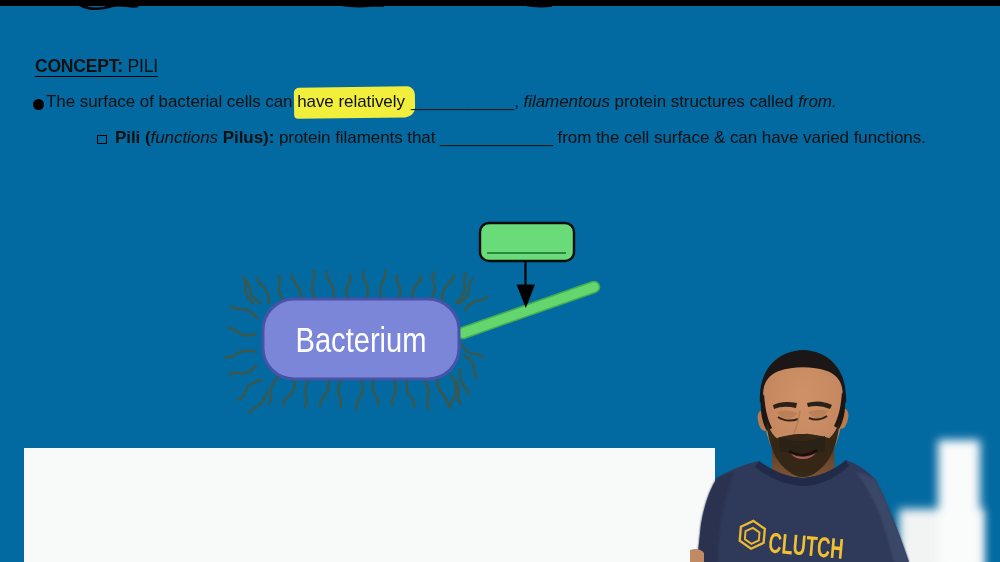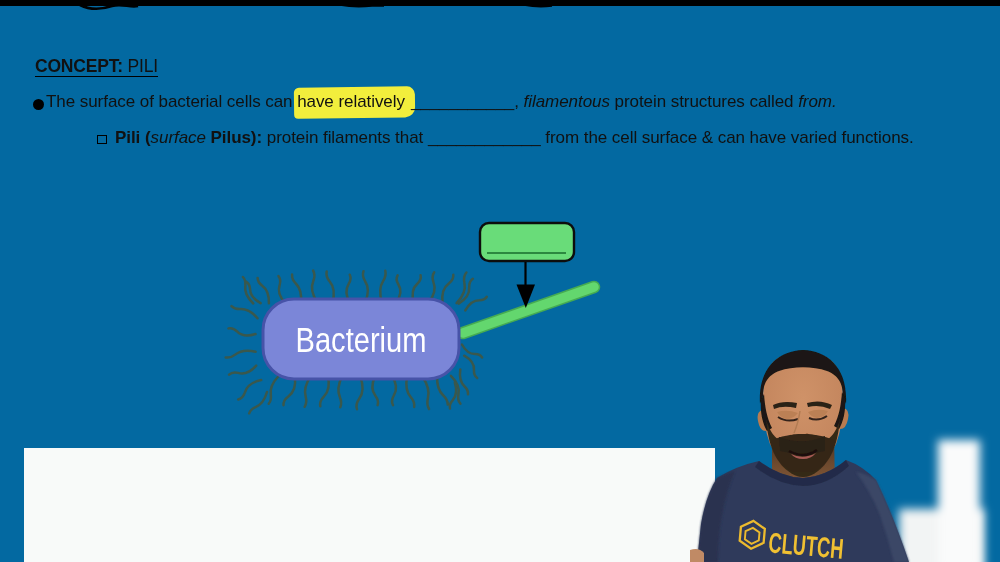--- a/index.html
+++ b/index.html
@@ -26,21 +26,21 @@
       <path d="M80,5 C90,10 100,10 112,6 C122,3 130,8 138,6" fill="none" stroke="#000" stroke-width="2.6"></path>
       <path d="M340,5 Q355,8 372,6 L384,6" fill="none" stroke="#000" stroke-width="1.6"></path>
       <path d="M524,5 Q538,8 552,6" fill="none" stroke="#000" stroke-width="1.6"></path>
     </svg>
   <div id="lowpanel"></div>
   <div id="hl"></div>
   <div id="concept" class="txt"><span class="inner"><span class="b">CONCEPT:</span> PILI</span></div>
   <div id="bull"></div>
     <div id="sqb"></div>
     <div id="line1" class="txt">The surface of bacterial cells can have relatively  ___________, <i>filamentous</i> protein structures called <i>from.</i></div>
-  <div id="line2" class="txt"><span class="b">Pili (</span><i>surface</i> <span class="b">Pilus):</span> protein filaments that ____________ from the cell surface &amp; can have varied functions.</div>
+  <div id="line2" class="txt"><span class="b">Pili (</span><i>functions</i> <span class="b">Pilus):</span> protein filaments that ____________ from the cell surface &amp; can have varied functions.</div>
 
   <svg id="diagram" style="position:absolute;left:200px;top:200px;" width="460" height="240" viewBox="200 200 460 240">
 
     <g id="flag" fill="none" stroke="#3a584c" stroke-width="2.5" stroke-linecap="round">
         <path d="M253.3,303.5 C247.1,297.6 244.5,291.2 245.3,285.9 Q246.0,280.2 242.9,277.0"></path>
         <path d="M268.9,303.3 C269.2,294.9 266.5,288.8 262.2,285.7 Q257.7,282.4 257.6,277.9"></path>
         <path d="M285.3,303.3 C279.5,296.9 277.8,290.4 279.6,285.1 Q281.3,279.6 278.5,276.1"></path>
         <path d="M300.8,303.3 C301.9,294.4 299.9,287.5 295.8,283.5 Q291.7,279.3 292.1,274.6"></path>
         <path d="M317.3,302.4 C311.9,294.2 310.9,286.6 313.3,280.9 Q315.7,275.0 313.1,270.5"></path>
         <path d="M332.3,303.0 C335.0,293.7 333.7,286.1 329.7,281.5 Q325.6,276.5 326.7,271.5"></path>

